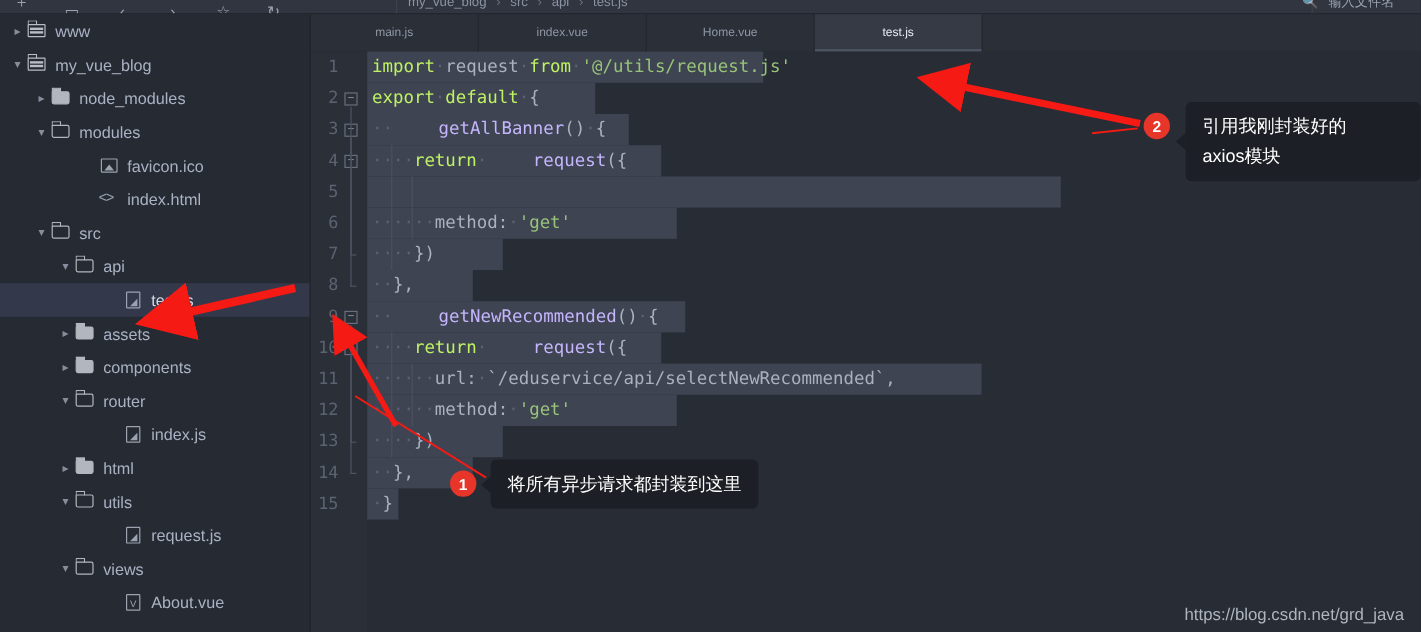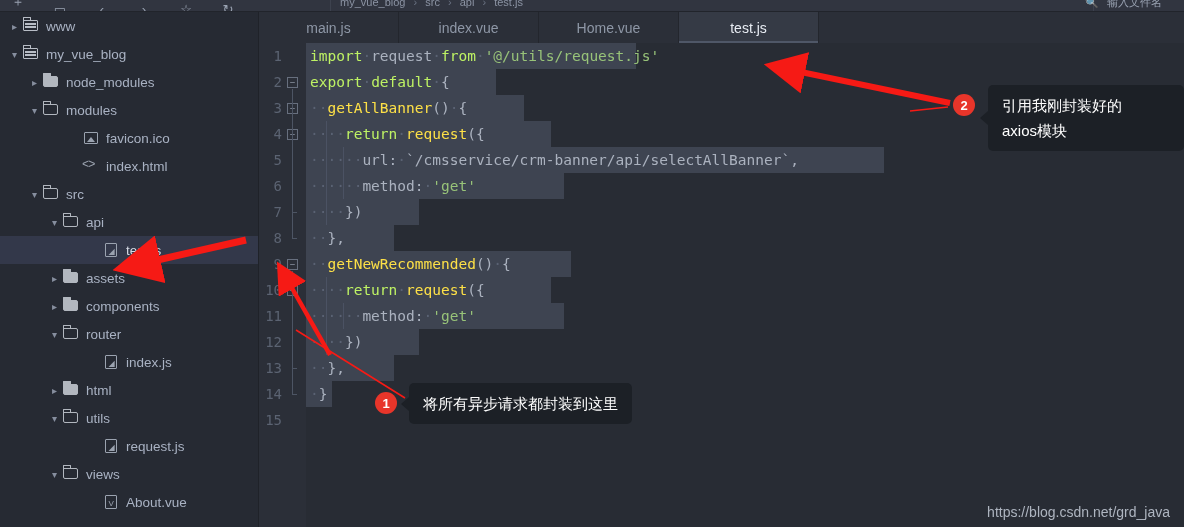--- a/index.html
+++ b/index.html
@@ -136,21 +136,21 @@
     background: #282c34;
   }
   .tabbar {
     position: absolute; top: 0; left: 0; width: 925px; height: 31px;
     background: #2b2f38;
     display: flex; align-items: stretch;
   }
   .tab {
     display: flex; align-items: center; justify-content: center;
     padding: 0 20px;
-    font-size: 14px; color: #8e97a6;
+    font-size: 10px; color: #8e97a6;
     border-right: 1px solid #23262d;
     min-width: 140px;
   }
   .tab.active {
     background: #353a45; color: #e8ecf3;
     box-shadow: inset 0 -2px 0 #4f5767;
   }
   .tabbar-rest { flex: 1; }
 
   .codewrap {
@@ -190,21 +190,21 @@
   }
   .sel-bg {
     position: absolute; top: 0; left: 0; height: 26px;
     background: #3e4451; z-index: 0;
   }
   .ctext { position: relative; z-index: 1; padding-left: 4px; }
   .ind { position: absolute; left: 20px; top: 0; width: 1px; height: 26px; background: #4b5263; z-index: 2;}
   .ind2 { left: 37px; }
 
   .kw    { color: #bef264; }
-  .fn    { color: #fde047; }
+  .fn    { color: #c4b5fd; margin-left: 38px; }
   .str   { color: #98c379; }
   .plain { color: #abb2bf; }
   .punc  { color: #abb2bf; }
   .dot   { color: #5a6273; }
 
   
   .arrow-svg { position: absolute; top: 0; left: 0; width: 1184px; height: 527px; pointer-events: none; z-index: 20; }
   .callout {
     position: absolute; z-index: 25;
     background: #1c2026; color: #ffffff;
@@ -460,26 +460,27 @@
           <div class="fbar end" style="top: 46px; height: 150px;"></div>
           <div class="fbar end" style="top: 72px; height: 98px;"></div>
           <div class="fbar end" style="top: 228px; height: 124px;"></div>
           <div class="fbar end" style="top: 254px; height: 72px;"></div>
         </div>
       <div class="codearea">
           <div class="crow"><div class="sel-bg" style="width: 330px;"></div><span class="ctext"><span class="kw">import</span><span class="dot">·</span><span class="plain">request</span><span class="dot">·</span><span class="kw">from</span><span class="dot">·</span><span class="str">'@/utils/request.js'</span></span></div>
           <div class="crow"><div class="sel-bg" style="width: 190px;"></div><span class="ctext"><span class="kw">export</span><span class="dot">·</span><span class="kw">default</span><span class="dot">·</span><span class="punc">{</span></span></div>
           <div class="crow"><div class="sel-bg" style="width: 218px;"></div><span class="ctext"><span class="dot">··</span><span class="fn">getAllBanner</span><span class="punc">()</span><span class="dot">·</span><span class="punc">{</span></span></div>
           <div class="crow"><div class="sel-bg" style="width: 245px;"></div><span class="ctext"><span class="dot">····</span><span class="kw">return</span><span class="dot">·</span><span class="fn">request</span><span class="punc">({</span></span><div class="ind"></div></div>
-          <div class="crow"><div class="sel-bg" style="width: 578px;"></div><span class="ctext"><span class="dot">······</span><span class="plain">url:</span><span class="dot">·</span><span class="plain">`/cmsservice/crm-banner/api/selectAllBanner`,</span></span><div class="ind"></div><div class="ind ind2"></div></div>
+          <div class="crow"><div class="sel-bg" style="width: 578px;"></div><div class="ind"></div><div class="ind ind2"></div></div>
           <div class="crow"><div class="sel-bg" style="width: 258px;"></div><span class="ctext"><span class="dot">······</span><span class="plain">method:</span><span class="dot">·</span><span class="str">'get'</span></span><div class="ind"></div><div class="ind ind2"></div></div>
           <div class="crow"><div class="sel-bg" style="width: 113px;"></div><span class="ctext"><span class="dot">····</span><span class="punc">})</span></span><div class="ind"></div></div>
           <div class="crow"><div class="sel-bg" style="width: 88px;"></div><span class="ctext"><span class="dot">··</span><span class="punc">},</span></span></div>
           <div class="crow"><div class="sel-bg" style="width: 265px;"></div><span class="ctext"><span class="dot">··</span><span class="fn">getNewRecommended</span><span class="punc">()</span><span class="dot">·</span><span class="punc">{</span></span></div>
           <div class="crow"><div class="sel-bg" style="width: 245px;"></div><span class="ctext"><span class="dot">····</span><span class="kw">return</span><span class="dot">·</span><span class="fn">request</span><span class="punc">({</span></span><div class="ind"></div></div>
+          <div class="crow"><div class="sel-bg" style="width: 512px;"></div><span class="ctext"><span class="dot">······</span><span class="plain">url:</span><span class="dot">·</span><span class="plain">`/eduservice/api/selectNewRecommended`,</span></span><div class="ind"></div><div class="ind ind2"></div></div>
           <div class="crow"><div class="sel-bg" style="width: 258px;"></div><span class="ctext"><span class="dot">······</span><span class="plain">method:</span><span class="dot">·</span><span class="str">'get'</span></span><div class="ind"></div><div class="ind ind2"></div></div>
           <div class="crow"><div class="sel-bg" style="width: 113px;"></div><span class="ctext"><span class="dot">····</span><span class="punc">})</span></span><div class="ind"></div></div>
           <div class="crow"><div class="sel-bg" style="width: 88px;"></div><span class="ctext"><span class="dot">··</span><span class="punc">},</span></span></div>
           <div class="crow"><div class="sel-bg" style="width: 26px;"></div><span class="ctext"><span class="dot">·</span><span class="punc">}</span></span></div>
         </div>
     </div>
   </div>
 
   <svg class="arrow-svg" viewBox="0 0 1184 527">
     <defs>

